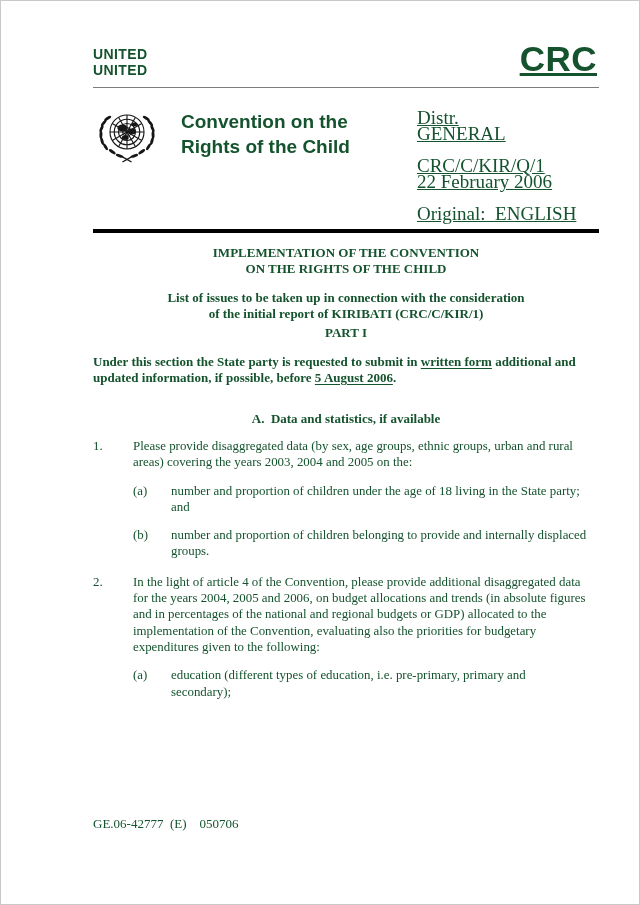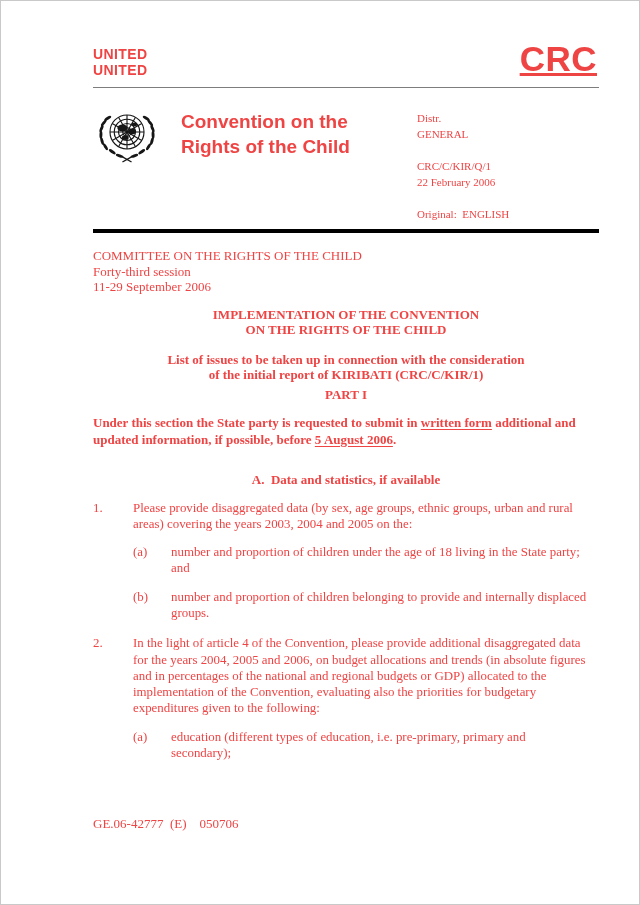--- a/index.html
+++ b/index.html
@@ -3,21 +3,21 @@
 <meta charset="utf-8">
 <style>
   * { margin: 0; padding: 0; box-sizing: border-box; }
   html, body { background: #ffffff; }
   .page {
     position: relative;
     width: 640px;
     height: 905px;
     background: #ffffff;
     border: 1px solid #c9c9c9;
-    color: #ef4444;
+    color: #14532d;
     font-family: "Liberation Serif", serif;
     overflow: hidden;
   }
   .content { padding: 40px 40px 0 92px; }
 
   
   .topbar { display: flex; justify-content: space-between; align-items: flex-start; }
   .org {
     font-family: "Liberation Sans", sans-serif;
     font-weight: bold;
@@ -45,23 +45,24 @@
     font-family: "Liberation Sans", sans-serif;
     font-weight: bold;
     font-size: 19px;
     line-height: 25px;
     margin-left: 20px;
     margin-top: 2px;
   }
   .distr {
     margin-left: auto;
     width: 182px;
-    font-size: 11px;
+    font-size: 19px;
     line-height: 16px;
     padding-top: 3px;
+    text-decoration: underline;
   }
   .distr .gap { height: 16px; }
 
   
   .session { margin-top: 15px; font-size: 13px; line-height: 15.5px; }
 
   
   .h-center { text-align: center; font-weight: bold; font-size: 13px; line-height: 15.5px; }
   .h-impl { margin-top: 12px; }
   .h-list { margin-top: 14px; }
@@ -169,25 +170,20 @@
         <div class="gap"></div>
         <div>CRC/C/KIR/Q/1</div>
         <div>22 February 2006</div>
         <div class="gap"></div>
         <div class="pre">Original:  ENGLISH</div>
       </div>
     </div>
 
     <div class="rule-thick"></div>
 
-    <div class="session">
-      <div>COMMITTEE ON THE RIGHTS OF THE CHILD</div>
-      <div>Forty-third session</div>
-      <div>11-29 September 2006</div>
-    </div>
 
     <div class="h-center h-impl">
       <div>IMPLEMENTATION OF THE CONVENTION</div>
       <div>ON THE RIGHTS OF THE CHILD</div>
     </div>
 
     <div class="h-center h-list">
       <div>List of issues to be taken up in connection with the consideration</div>
       <div>of the initial report of KIRIBATI (CRC/C/KIR/1)</div>
     </div>

